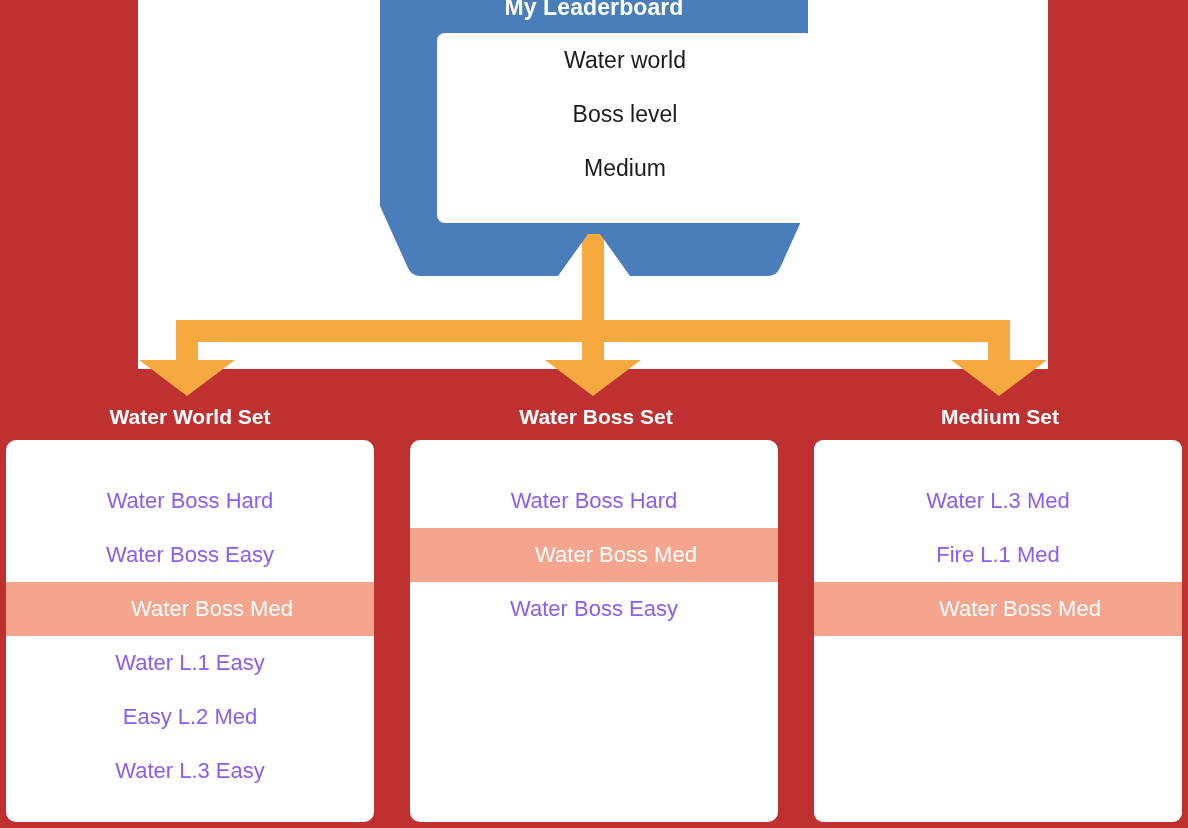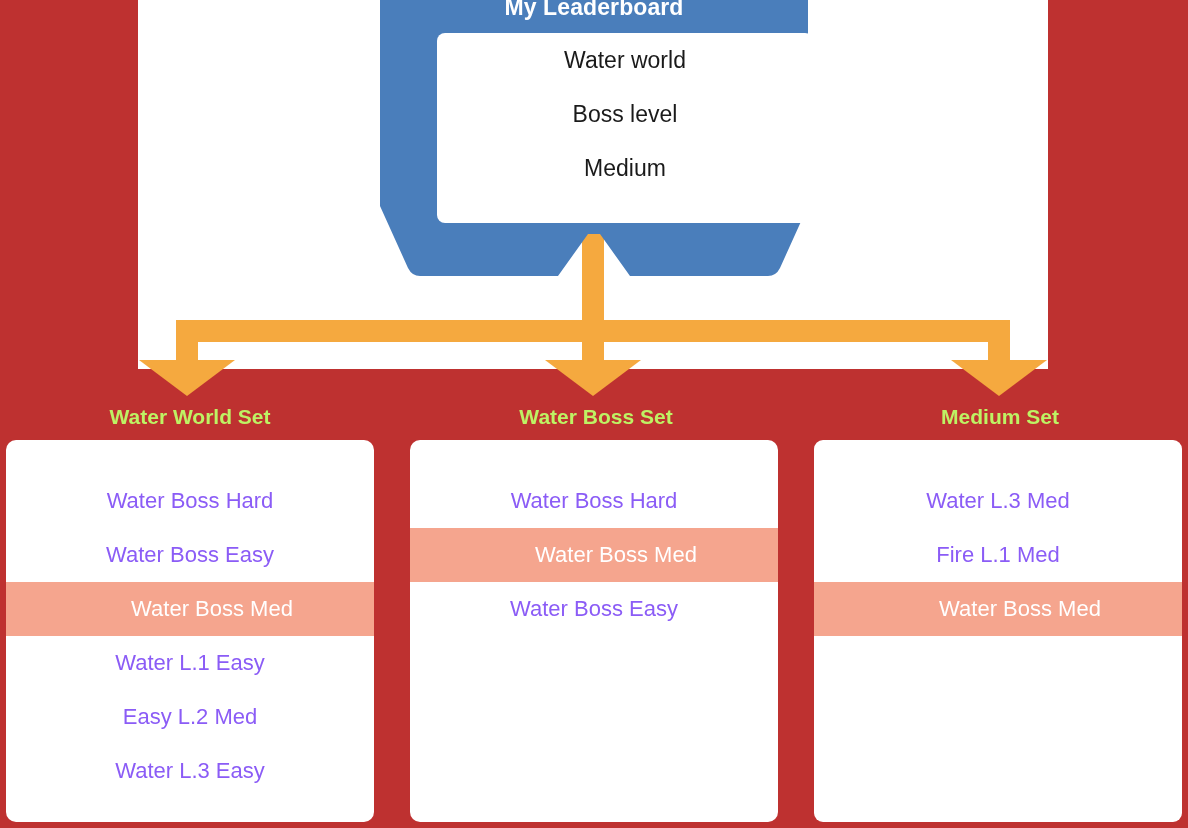--- a/index.html
+++ b/index.html
@@ -78,21 +78,21 @@
     text-align: center;
     color: #1a1a1a;
     font-size: 23px;
     line-height: 54px;
   }
 
   
   .set-title {
     position: absolute;
     top: 405px;
-    color: #bef264;
+    color: #ffffff;
     font-size: 21px;
     font-weight: bold;
     text-align: center;
   }
 
   
   .set-card {
     position: absolute;
     top: 440px;
     height: 382px;

